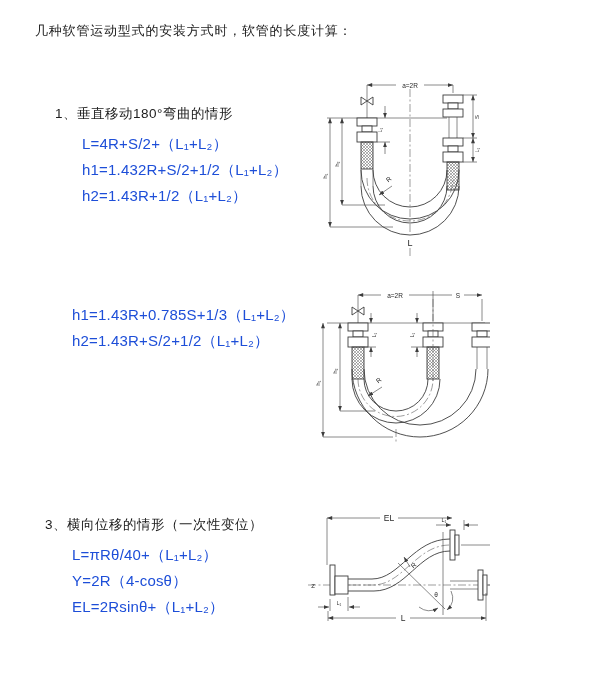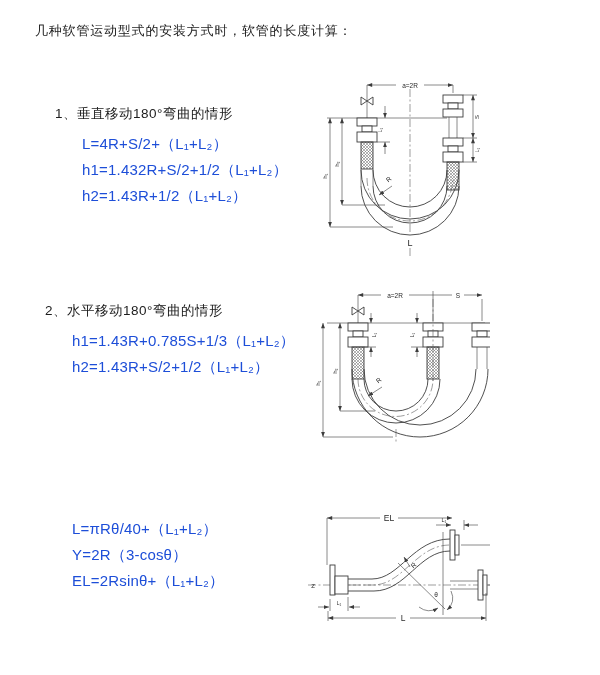--- a/index.html
+++ b/index.html
@@ -26,28 +26,28 @@
   <div class="abs title">几种软管运动型式的安装方式时，软管的长度计算：</div>
 
   <div class="abs sec" style="left:55px;top:105px">
     <div class="h">1、垂直移动180°弯曲的情形</div>
     <div class="f">L=4R+S/2+（L₁+L₂）</div>
     <div class="f">h1=1.432R+S/2+1/2（L₁+L₂）</div>
     <div class="f">h2=1.43R+1/2（L₁+L₂）</div>
   </div>
 
   <div class="abs sec" style="left:45px;top:302px">
-    <div class="h">2、水平移动180°弯曲的情形</div>
     <div class="f">h1=1.43R+0.785S+1/3（L₁+L₂）</div>
     <div class="f">h2=1.43R+S/2+1/2（L₁+L₂）</div>
   </div>
 
   <div class="abs sec" style="left:45px;top:516px">
+    <div class="h">3、横向位移的情形（一次性变位）</div>
     <div class="f">L=πRθ/40+（L₁+L₂）</div>
-    <div class="f">Y=2R（3-cosθ）</div>
+    <div class="f">Y=2R（4-cosθ）</div>
     <div class="f">EL=2Rsinθ+（L₁+L₂）</div>
   </div>
 
   <svg style="left:313px;top:72px" width="280" height="194" viewBox="0 0 280 194">
     <defs>
       <pattern id="hp" width="3" height="3" patternUnits="userSpaceOnUse">
         <path d="M0,3 L3,0 M0,0 L3,3" stroke="#555" stroke-width="0.45"></path>
       </pattern>
       <marker id="ae" orient="auto" markerWidth="10" markerHeight="8" refX="8" refY="3">
         <path d="M0,0 L8,3 L0,6 z" fill="#3c3c3c"></path>

